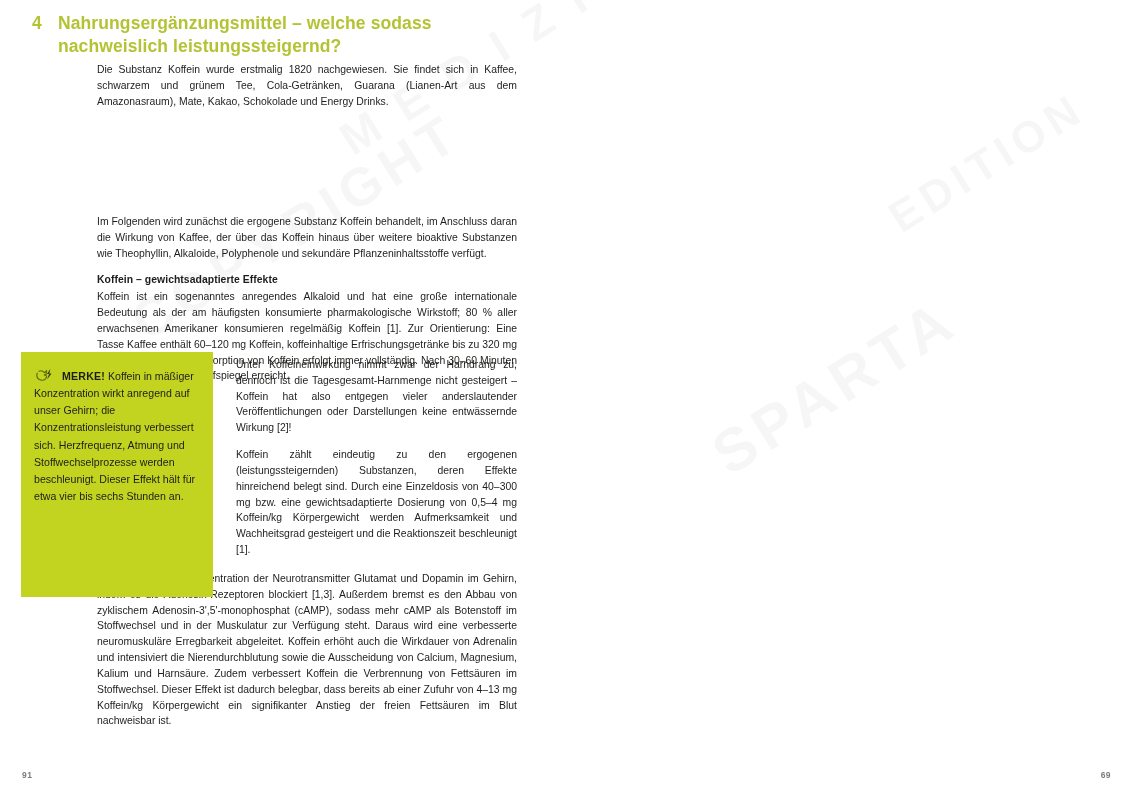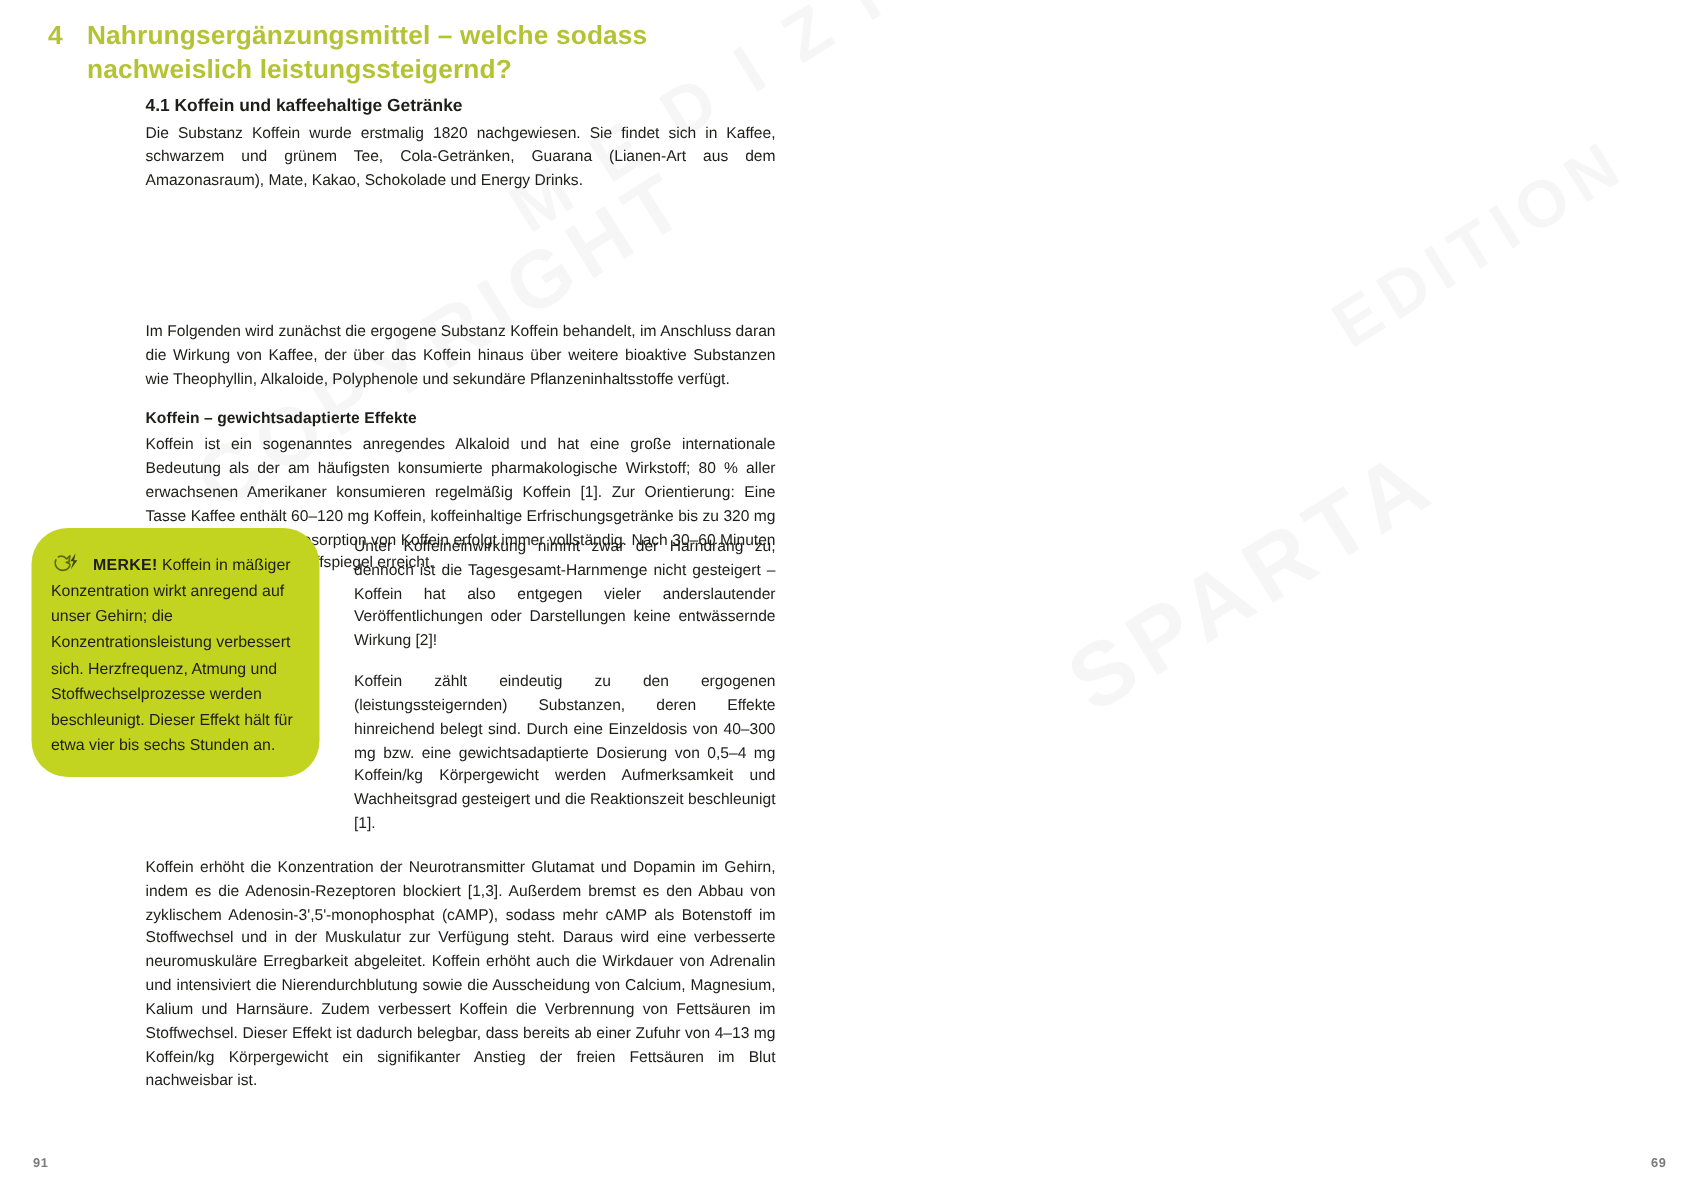--- a/index.html
+++ b/index.html
@@ -101,21 +101,21 @@
   
   .merke {
     position: absolute;
     background: #c3d420;
     color: #1d1d1b;
     font-size: 10.6px;
     line-height: 1.62;
     box-sizing: border-box;
   }
   .merke .inner { padding: 16px 15px 14px 13px; }
-  .merke-left  { left: 21px;  top: 352px; width: 192px; height: 166px; border-radius: 24px; }
+  .merke-left  { left: 21px;  top: 352px; width: 192px; height: 245px; }
   .merke .lead {
     font-weight: bold;
     letter-spacing: 0.2px;
   }
   .merke-icon {
     display: inline-block;
     width: 26px;
     height: 15px;
     vertical-align: -3px;
     margin-right: 2px;
@@ -146,21 +146,20 @@
 <div class="spread">
 
   <div class="page page-left">
 
     <div class="chapter-head">
       <span class="num">4</span>
       <span class="ttl">Nahrungsergänzungsmittel – welche sodass nachweislich leistungssteigernd?</span>
     </div>
 
     <div class="col lcol-a">
-      <div class="sec-title">4.1 Koffein und kaffeehaltige Getränke</div>
       <p>Die Substanz Koffein wurde erstmalig 1820 nachgewiesen. Sie findet sich in Kaffee, schwarzem und grünem Tee, Cola-Getränken, Guarana (Lianen-Art aus dem Amazonasraum), Mate, Kakao, Schokolade und Energy Drinks.</p>
     </div>
 
     <div class="col lcol-b">
       <p>Im Folgenden wird zunächst die ergogene Substanz Koffein behandelt, im Anschluss daran die Wirkung von Kaffee, der über das Koffein hinaus über weitere bioaktive Substanzen wie Theophyllin, Alkaloide, Polyphenole und sekundäre Pflanzeninhaltsstoffe verfügt.</p>
       <div class="subhead">Koffein – gewichtsadaptierte Effekte</div>
       <p class="tight">Koffein ist ein sogenanntes anregendes Alkaloid und hat eine große internationale Bedeutung als der am häufigsten konsumierte pharmakologische Wirkstoff; 80 % aller erwachsenen Amerikaner konsumieren regelmäßig Koffein [1]. Zur Orientierung: Eine Tasse Kaffee enthält 60–120 mg Koffein, koffeinhaltige Erfrischungsgetränke bis zu 320 mg Koffein pro Liter. Die Resorption von Koffein erfolgt immer vollständig. Nach 30–60 Minuten ist der maximale Wirkstoffspiegel erreicht.</p>
     </div>
 
     <div class="col lcol-c">

